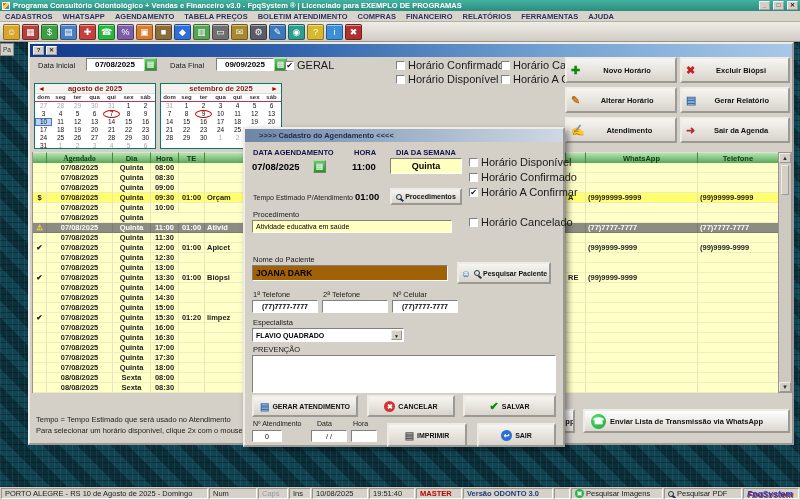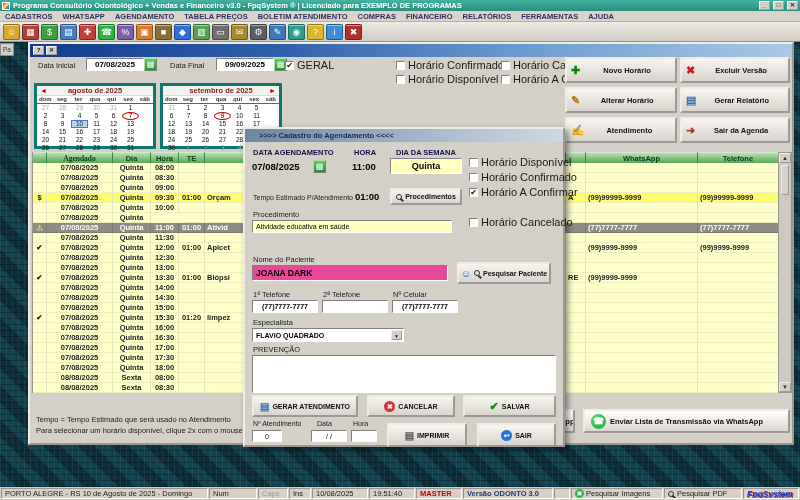--- a/index.html
+++ b/index.html
@@ -16,26 +16,26 @@
 .desktop{position:absolute;top:42px;left:0;right:0;bottom:13px;background-color:#0c2f3a;background-image:repeating-linear-gradient(90deg,rgba(255,255,255,.06) 0 1px,transparent 1px 6px),repeating-linear-gradient(0deg,rgba(0,0,0,.28) 0 1px,transparent 1px 6px),repeating-linear-gradient(45deg,#114452 0 12px,#0b2f3a 12px 24px)}
 .sidetab{position:absolute;left:0;top:1px;width:14px;height:13px;background:#d4d0c8;border:1px solid #8a8a8a;font-size:6.5px;text-align:center;line-height:11px;color:#333}
 .win{position:absolute;left:28px;top:0;width:766px;height:403px;background:#d4d0c8;border:2px outset #efece6}
 .win-title{height:13px;background:linear-gradient(90deg,#123a8c,#2f62ab,#6f9fd0,#a9c8e8);color:#fff;display:flex;align-items:center;padding:0 3px;gap:2px}
 .win-title .t{flex:1;font-size:7.5px;font-weight:bold;white-space:nowrap;overflow:hidden}
 .win-body{position:absolute;top:13px;left:0;right:0;bottom:0;background:#d4d0c8}
 .lbl{position:absolute;font-size:7.5px;color:#1a1a1a;white-space:nowrap}
 .lbl.b{font-weight:bold;color:#10104a}
 .fld{position:absolute;background:#fff;border:1px solid;border-color:#808080 #fff #fff #808080;font-size:8px;font-weight:bold;color:#000;display:flex;align-items:center;justify-content:center;white-space:nowrap;overflow:hidden}
 .yfld{background:#ffffc0}
-.gfld{background:#ec4899;justify-content:flex-start;padding-left:3px}
+.gfld{background:#a16207;justify-content:flex-start;padding-left:3px}
 .calbtn{position:absolute;width:13px;height:13px;background:linear-gradient(#66c766,#2e8f2e);border:1px outset #aaddaa;color:#fff;font-size:8px;line-height:11px;text-align:center}
 .cb{position:absolute;display:flex;align-items:center;gap:3px;white-space:nowrap}
 .cb .box{width:9px;height:9px;background:#fff;border:1px solid;border-color:#808080 #fff #fff #808080;font-size:8px;line-height:8px;text-align:center;color:#111;flex:0 0 auto}
 .cb .cl{font-size:11px;color:#1a1a1a}
-.cal{position:absolute;background:#fff;border:3px solid #0f766e;width:122px;height:66px}
+.cal{position:absolute;background:#fff;border:1px solid #0f766e;width:122px;height:66px}
 .cal-title{height:10px;display:flex;align-items:center;justify-content:center;font-size:7.5px;font-weight:bold;color:#7a1f1f;position:relative;background:#f4f2ee;border-bottom:1px solid #ddd}
 .cal-arrow{position:absolute;top:0;font-size:7px;color:#a00;line-height:10px}
 .cal-dow{display:flex;height:8px;border-bottom:1px solid #b36}
 .dh{width:17px;text-align:center;font-size:6px;font-weight:bold;color:#333}
 .cal-grid{display:flex;flex-wrap:wrap}
 .cd{width:17px;height:8px;font-size:6.5px;text-align:center;line-height:8px;color:#111}
 .cd.out{color:#aaa}
 .cd.sel{border:1px solid #c00;border-radius:50%;line-height:6px}
 .cd.tdy{background:#b8d4f2;border:1px solid #4477cc;line-height:6px}
 .abtn{position:absolute;height:26px;display:flex;align-items:center;padding:0 4px;gap:3px;background:linear-gradient(#f7f5f1,#d8d4cc);border:2px outset #efece6;font-size:7.5px;font-weight:bold;color:#111}
@@ -277,21 +277,21 @@
               <span class="cd out">4</span>
             </div>
         </div>
 
         <div class="abtn" style="left:535px;top:0;width:112px">
           <span class="aic" style="color:#0a8a0a">✚</span>
           <span class="alab">Novo Horário</span>
         </div>
         <div class="abtn" style="left:650px;top:0;width:110px">
           <span class="aic" style="color:#c22222">✖</span>
-          <span class="alab">Excluir Versão</span>
+          <span class="alab">Excluir Biópsi</span>
         </div>
         <div class="abtn" style="left:535px;top:30px;width:112px">
           <span class="aic" style="color:#b8741a">✎</span>
           <span class="alab">Alterar Horário</span>
         </div>
         <div class="abtn" style="left:650px;top:30px;width:110px">
           <span class="aic" style="color:#3a6fb0">▤</span>
           <span class="alab">Gerar Relatório</span>
         </div>
         <div class="abtn" style="left:535px;top:60px;width:112px">

